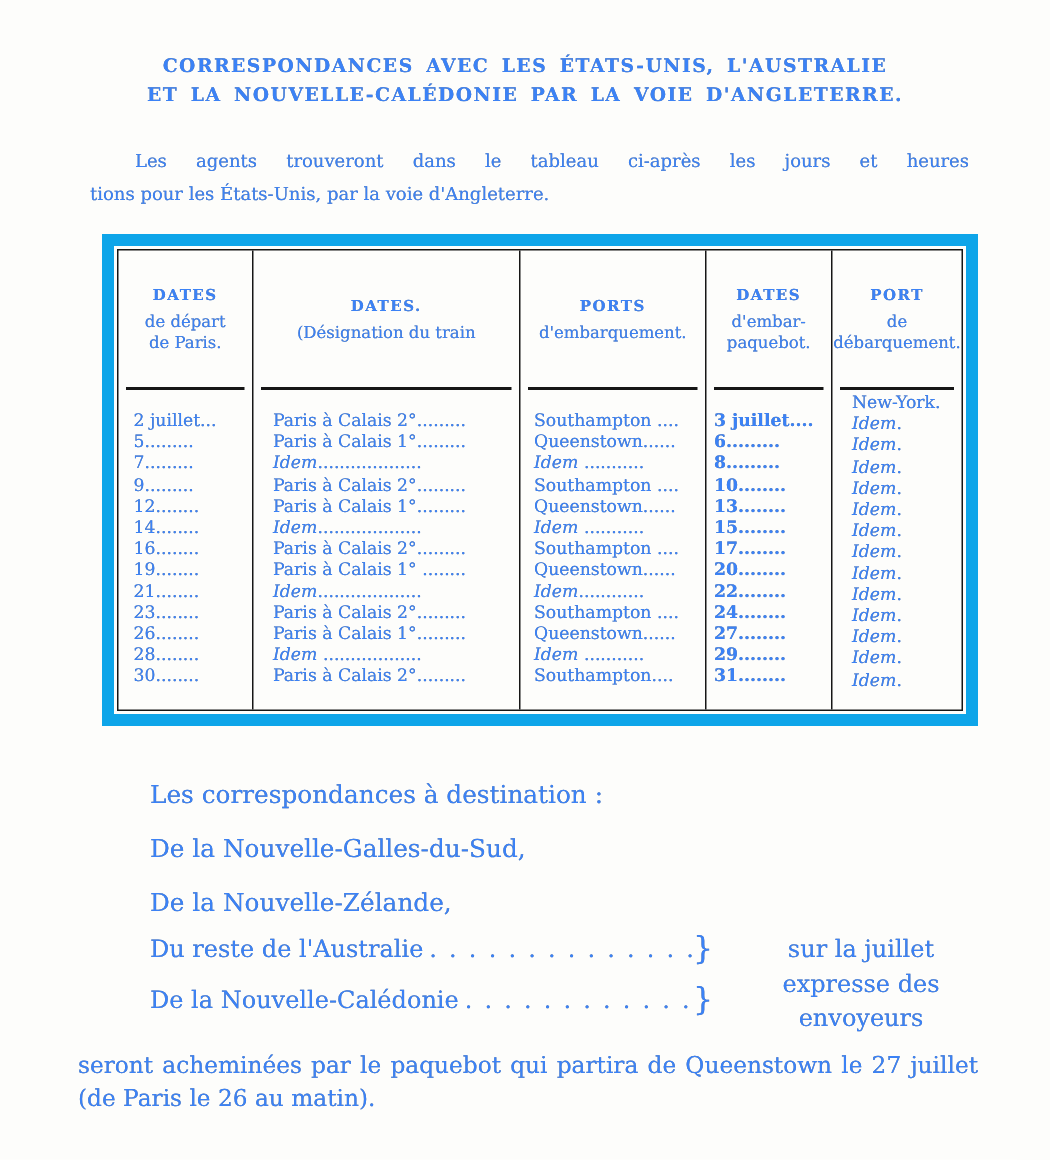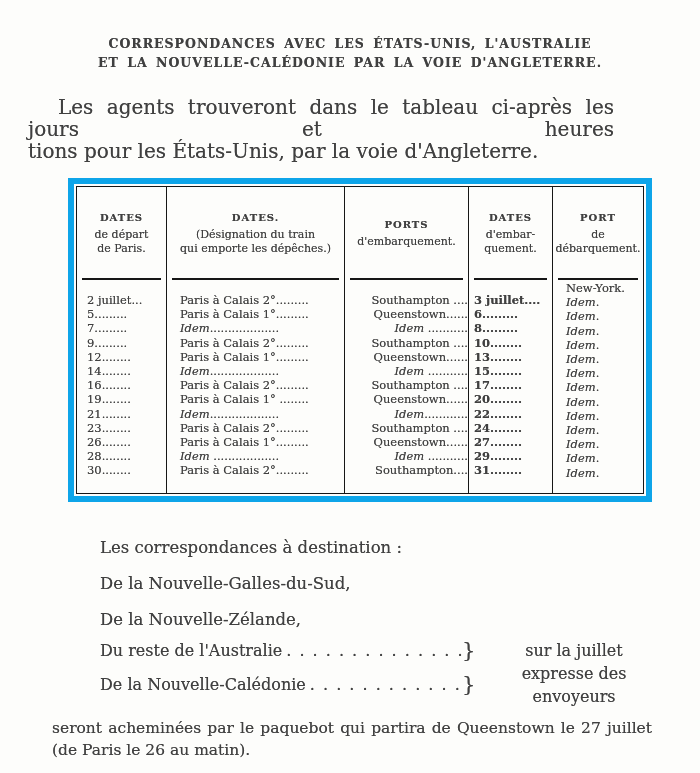--- a/index.html
+++ b/index.html
@@ -1,51 +1,51 @@
 <!DOCTYPE html>
 <html><head>
 <meta charset="utf-8">
 <style>
   html,body { margin:0; padding:0; }
   .page {
     position: relative;
     width: 700px;
     height: 773px;
     background: #fdfdfb;
-    color: #404040;
+    color: #3b82f6;
     font-family: "DejaVu Serif", serif;
     overflow: hidden;
     text-shadow: 0 0 0.4px rgba(20,20,20,0.55);
   }
   
   .title {
     margin-top: 34px;
     text-align: center;
     font-weight: bold;
     font-size: 12.5px;
     letter-spacing: 1px;
     word-spacing: 3px;
     line-height: 19px;
   }
   
   .intro {
-    margin: 24px 46px 0 28px;
+    margin: 24px 46px 0 60px;
     width: 586px;
-    font-size: 20px;
+    font-size: 12px;
     line-height: 22px;
   }
   .pline { display: block; }
   .jline { text-align: justify; text-align-last: justify; }
   .indent { text-indent: 30px; }
   
   .table-outer {
     box-sizing: border-box;
     margin: 16px 0 0 68px;
     width: 584px;
-    border: 6px solid #0ea5e9;
+    border: 8px solid #0ea5e9;
     padding: 2px;
     background: #fdfdfb;
   }
   .table-inner {
     border: 1.5px solid #161616;
     display: grid;
     grid-template-columns: 90px 178px 124px 84px 1fr;
   }
   .col { border-right: 1.5px solid #161616; padding-bottom: 13px; }
   .col:last-child { border-right: none; }
@@ -60,21 +60,21 @@
     padding-top: 4px;
   }
   .h-title { font-weight: bold; font-size: 10px; letter-spacing: 1px; margin-bottom: 3px; }
   .h-line  { font-size: 11px; line-height: 14.5px; }
   .h-rule  { border-top: 2px solid #161616; margin: 3px 5px 0 5px; }
   .col-body { padding-top: 13px; font-size: 11.5px; line-height: 14.2px; }
   .col:nth-child(5) .col-body { padding-top: 1px; }
   .cell-line { white-space: nowrap; overflow: hidden; }
   .col:nth-child(1) .cell-line { padding-left: 10px; }
   .col:nth-child(2) .cell-line { padding-left: 13px; }
-  .col:nth-child(3) .cell-line { padding-left: 9px; text-align: right; }
+  .col:nth-child(3) .cell-line { padding-left: 9px; }
   .col:nth-child(4) .cell-line { padding-left: 5px; font-weight: bold; }
   .col:nth-child(5) .cell-line { padding-left: 13px; }
   
   .dest-heading { margin: 36px 16px 0 100px; font-size: 16.5px; line-height: 20px; }
   .dest-item    { margin: 16px 0 0 100px; font-size: 16.5px; line-height: 20px; }
   .brace-group  { margin: 9px 0 0 100px; }
   .brace-row {
     display: grid;
     grid-template-columns: 362px 18px 188px;
     align-items: center;
@@ -130,21 +130,20 @@
             <div class="cell-line">23........</div>
             <div class="cell-line">26........</div>
             <div class="cell-line">28........</div>
             <div class="cell-line">30........</div>
           </div>
         </div>
         <div class="col">
           <div class="col-header">
             <div class="h-title">DATES.</div>
             <div class="h-line">(Désignation du train</div>
-            <div class="h-line">qui emporte les dépêches.)</div>
           </div>
           <div class="h-rule"></div>
           <div class="col-body">
             <div class="cell-line">Paris à Calais 2°.........</div>
             <div class="cell-line">Paris à Calais 1°.........</div>
             <div class="cell-line"><i>Idem</i>...................</div>
             <div class="cell-line">Paris à Calais 2°.........</div>
             <div class="cell-line">Paris à Calais 1°.........</div>
             <div class="cell-line"><i>Idem</i>...................</div>
             <div class="cell-line">Paris à Calais 2°.........</div>
@@ -175,21 +174,21 @@
             <div class="cell-line">Southampton ....</div>
             <div class="cell-line">Queenstown......</div>
             <div class="cell-line"><i>Idem</i> ...........</div>
             <div class="cell-line">Southampton....</div>
           </div>
         </div>
         <div class="col">
           <div class="col-header">
             <div class="h-title">DATES</div>
             <div class="h-line">d'embar-</div>
-            <div class="h-line">quement.</div>
+            <div class="h-line">paquebot.</div>
           </div>
           <div class="h-rule"></div>
           <div class="col-body">
             <div class="cell-line">3 juillet....</div>
             <div class="cell-line">6.........</div>
             <div class="cell-line">8.........</div>
             <div class="cell-line">10........</div>
             <div class="cell-line">13........</div>
             <div class="cell-line">15........</div>
             <div class="cell-line">17........</div>

